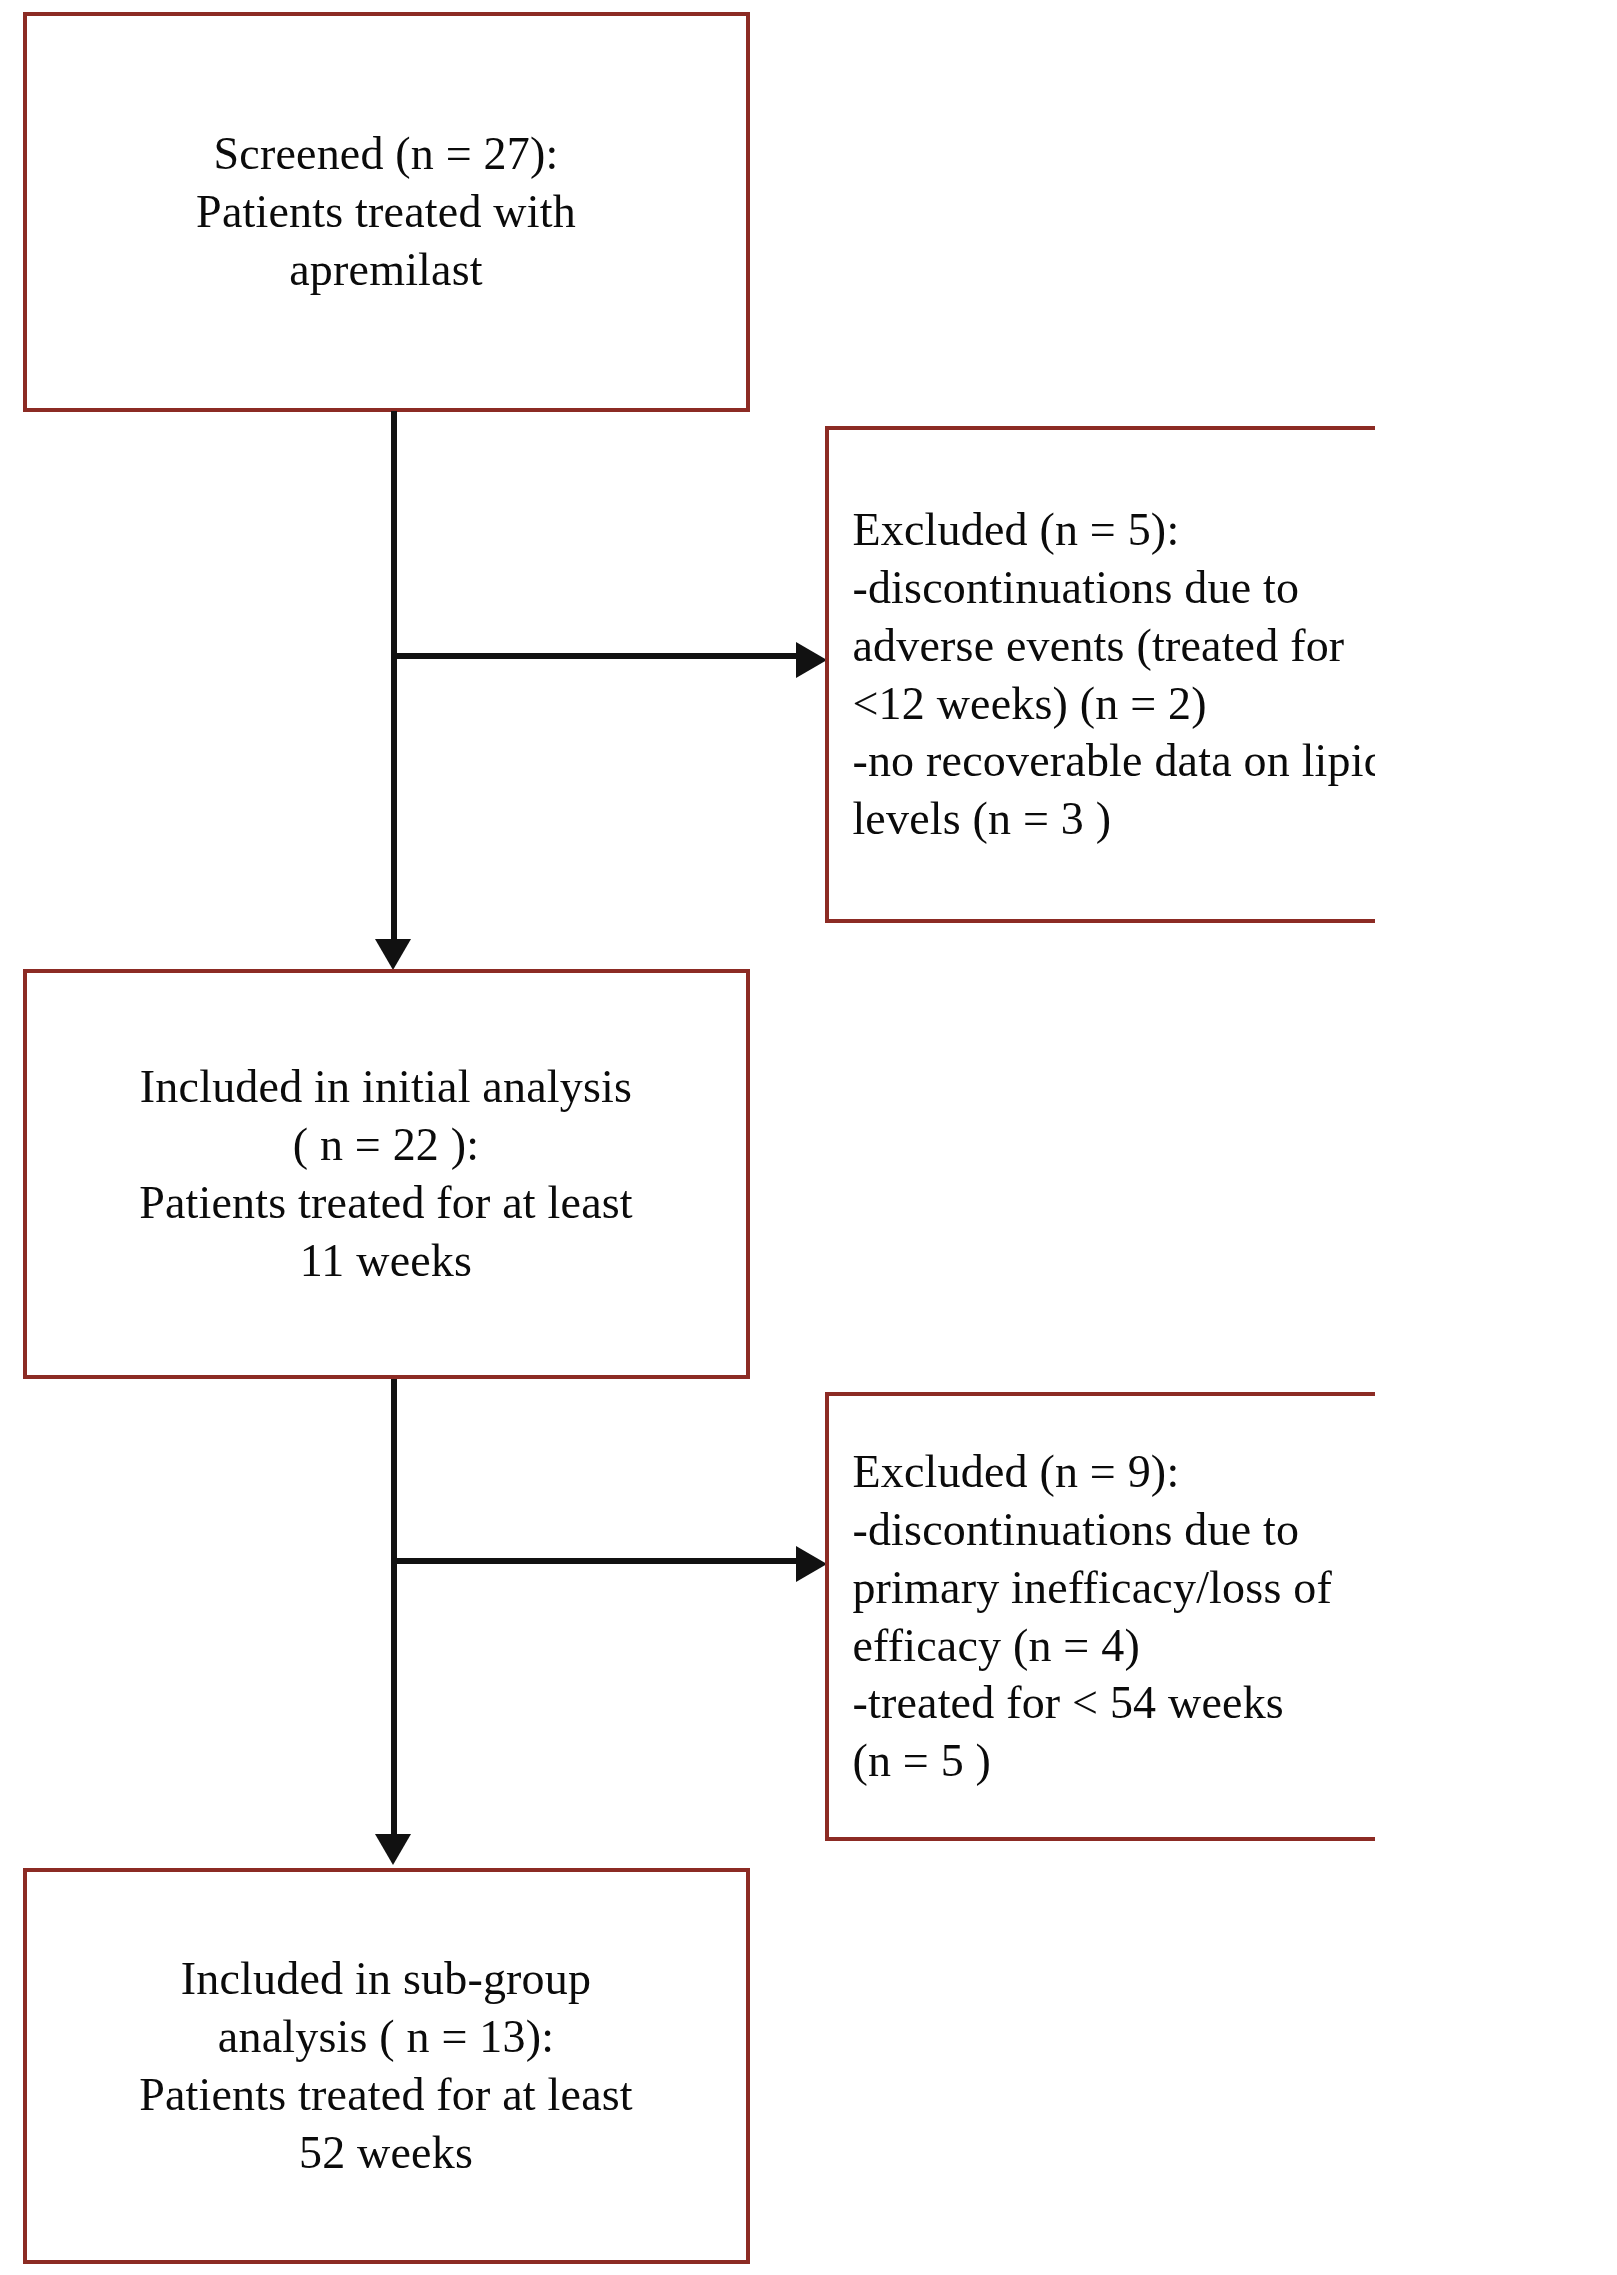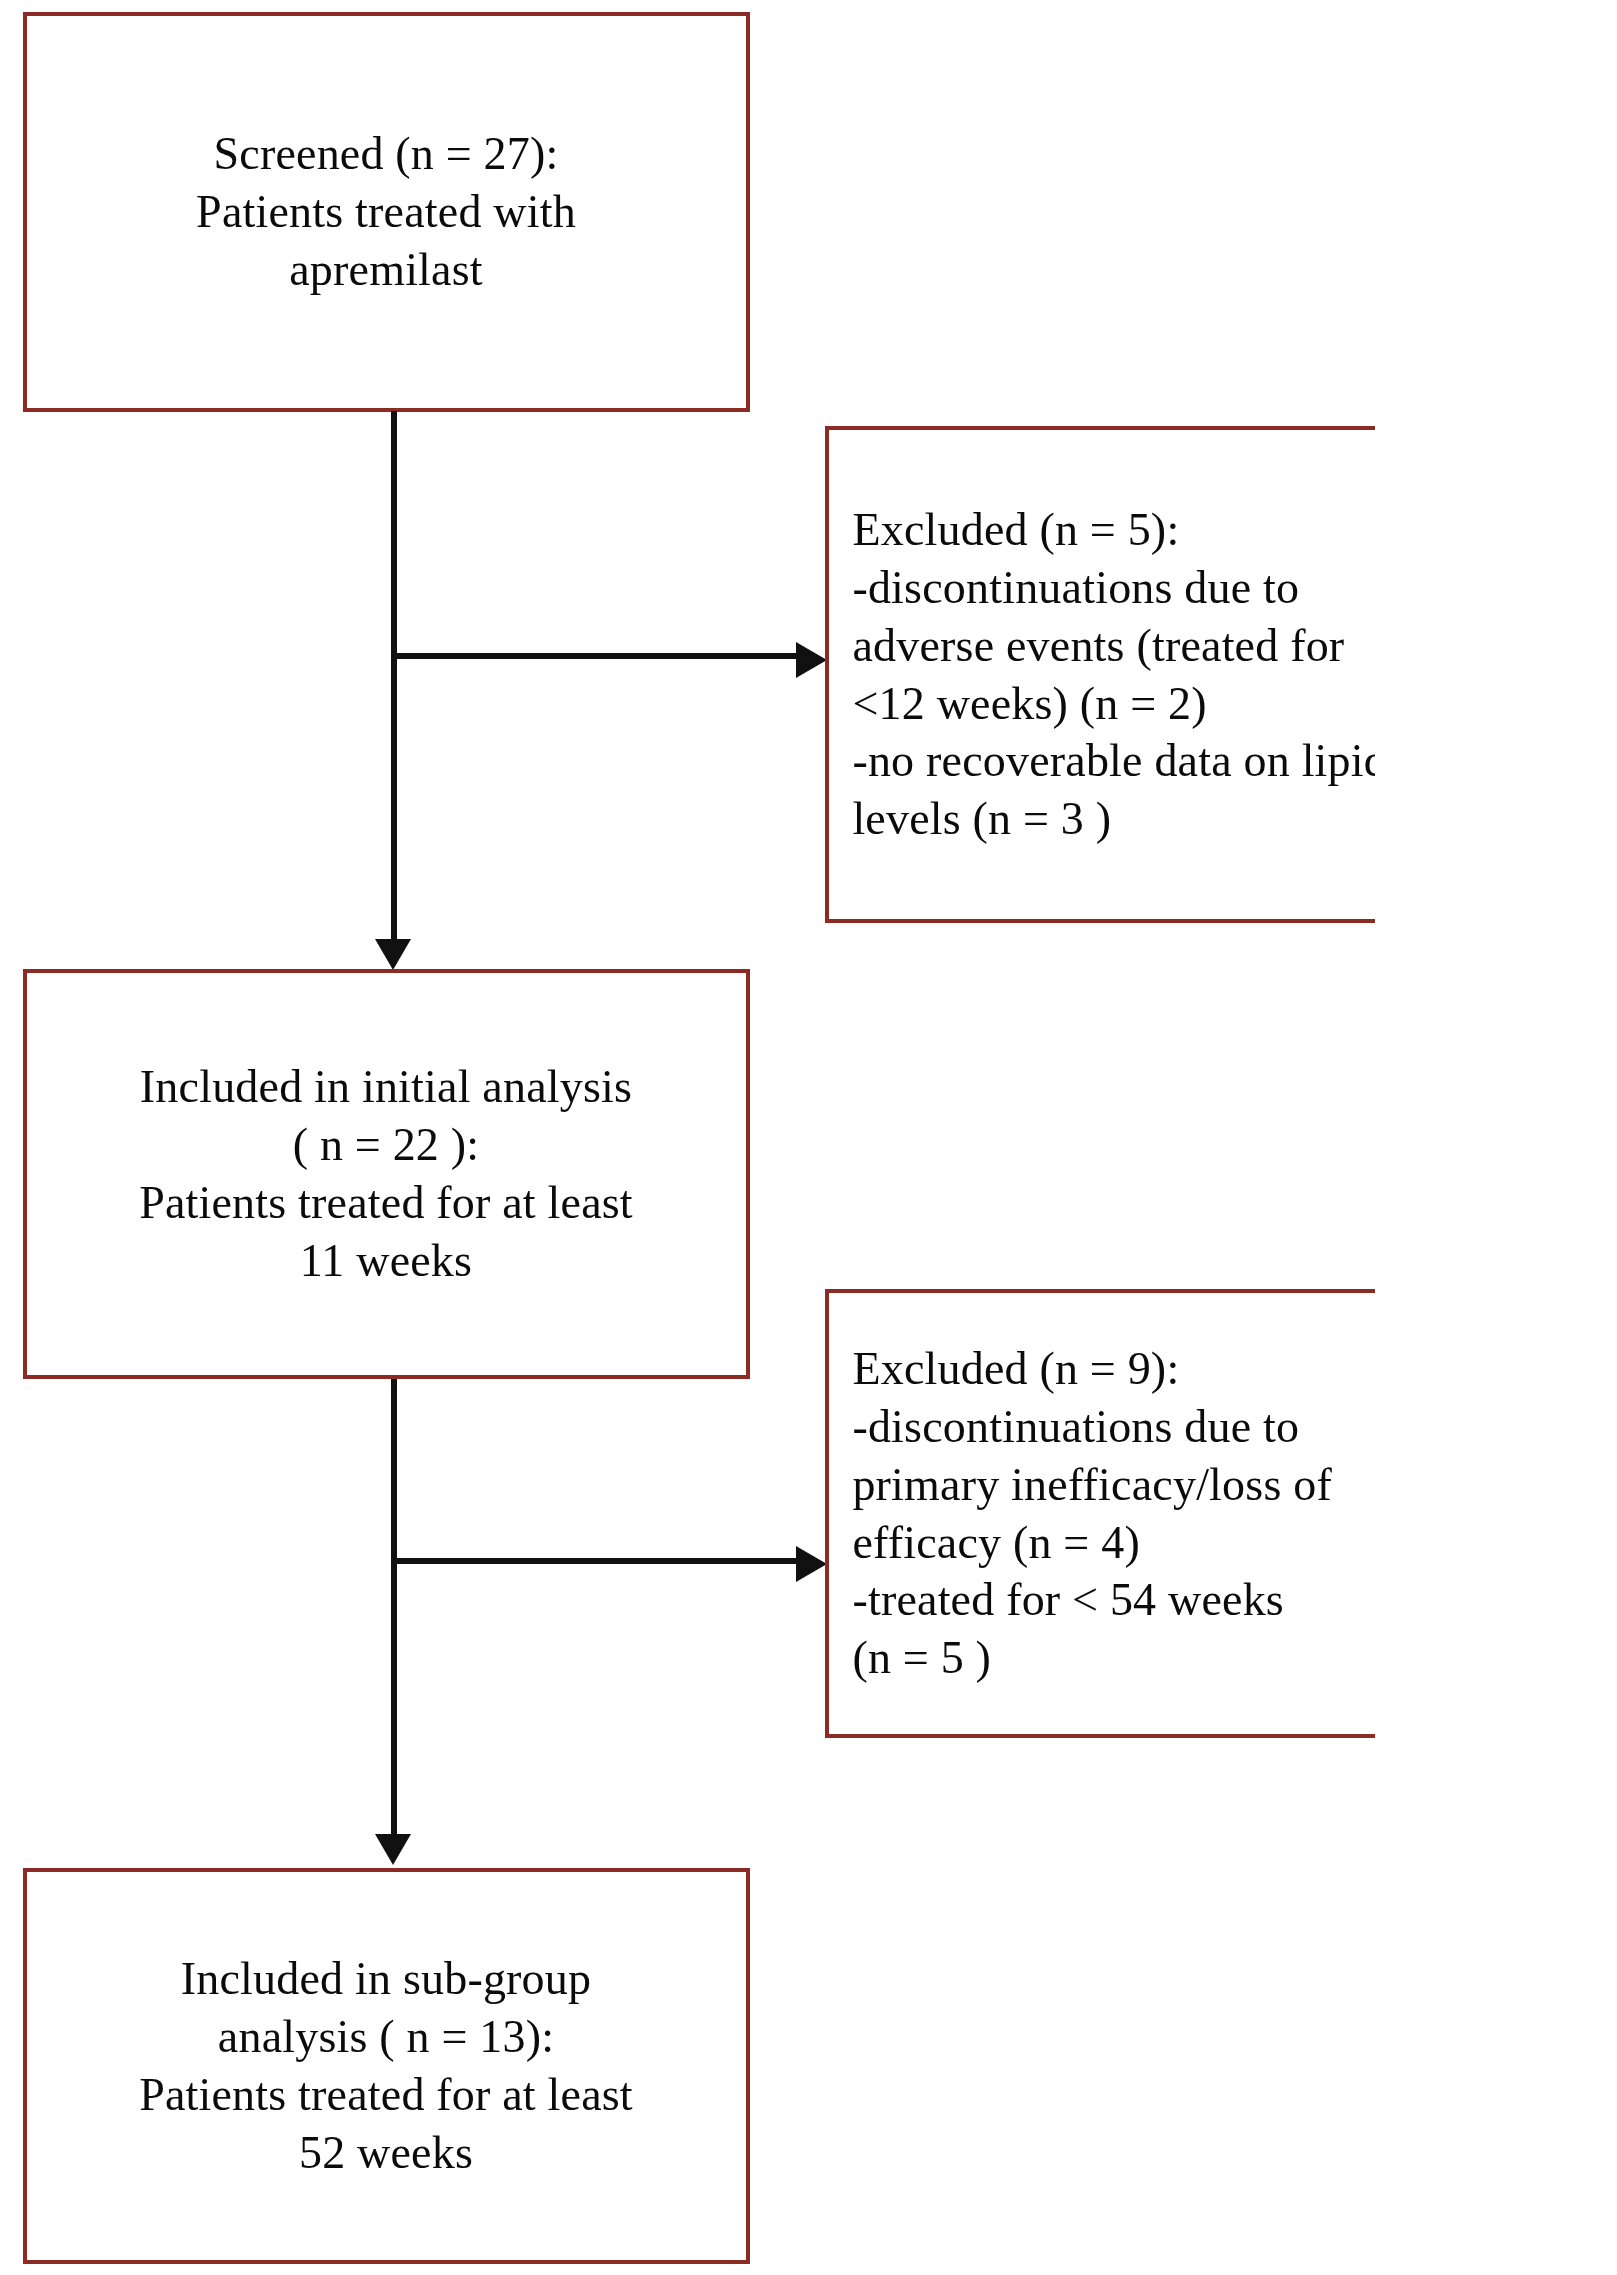--- a/index.html
+++ b/index.html
@@ -33,21 +33,21 @@
     line-height: 1.26;
     letter-spacing: 0.2px;
   }
   .center-text { text-align: center; padding: 0 16px; }
   .left-text   { text-align: left;  padding: 0 23.4px; width: 100%; }
 
   
   #box-screened        { left: 22.5px;  top: 11.7px;   width: 727px; height: 400px; }
   #box-excluded-1      { left: 825px; top: 426px;  width: 778px; height: 497px; }
   #box-initial         { left: 22.5px;  top: 969px; width: 727px; height: 410px; }
-  #box-excluded-2      { left: 825px; top: 1289px; width: 778px; height: 449px; }
+  #box-excluded-2      { left: 825px; top: 1392px; width: 778px; height: 449px; }
   #box-subgroup        { left: 22.5px;  top: 1868px; width: 727px; height: 396px; }
 
   
   .vline {
     position: absolute;
     width: 6.3px;
     background: #111111;
   }
   .hline {
     position: absolute;

